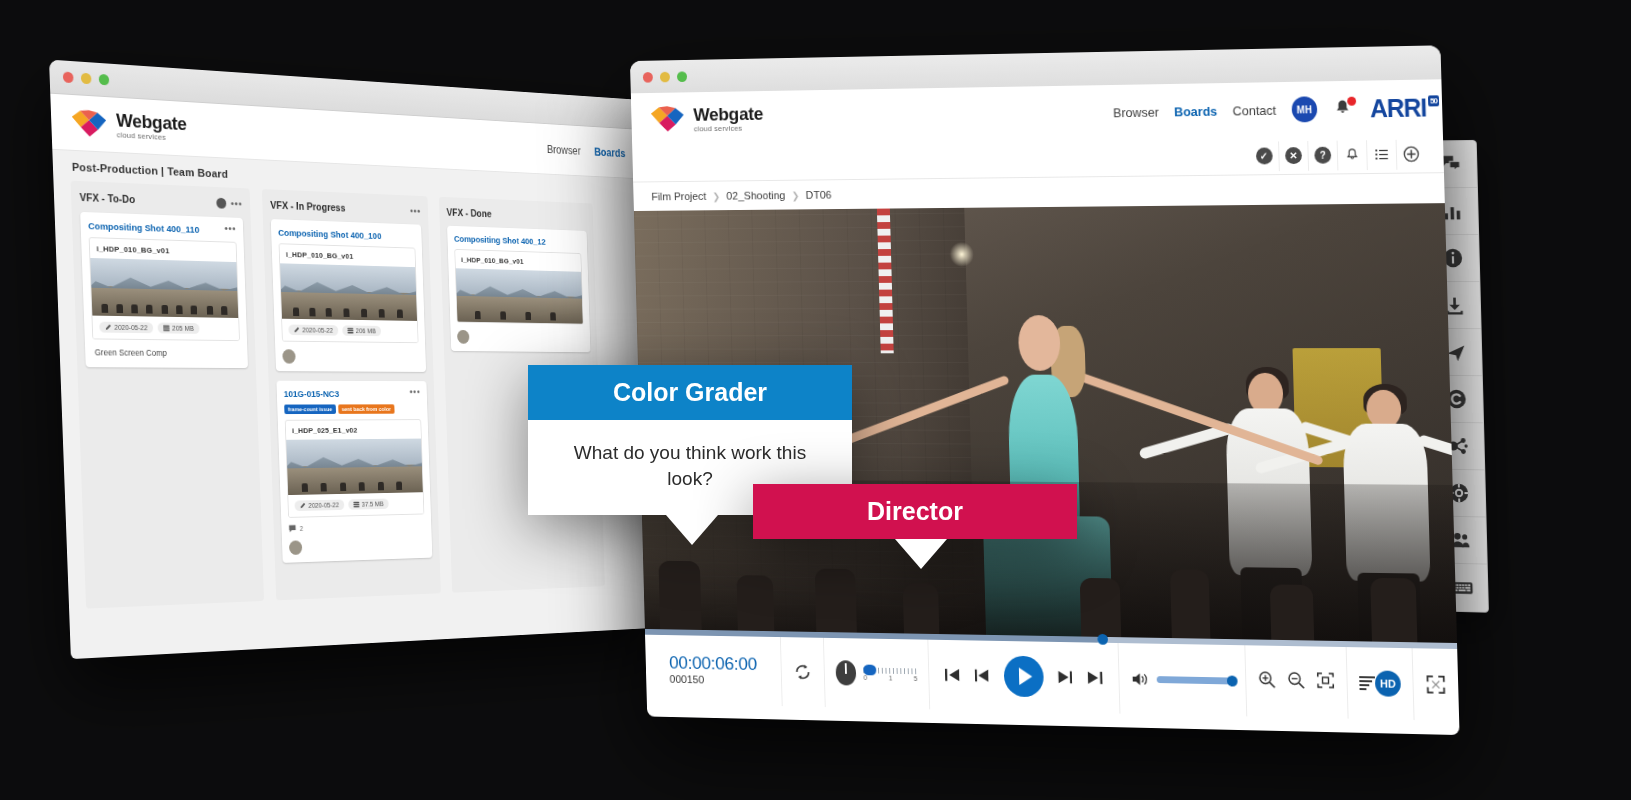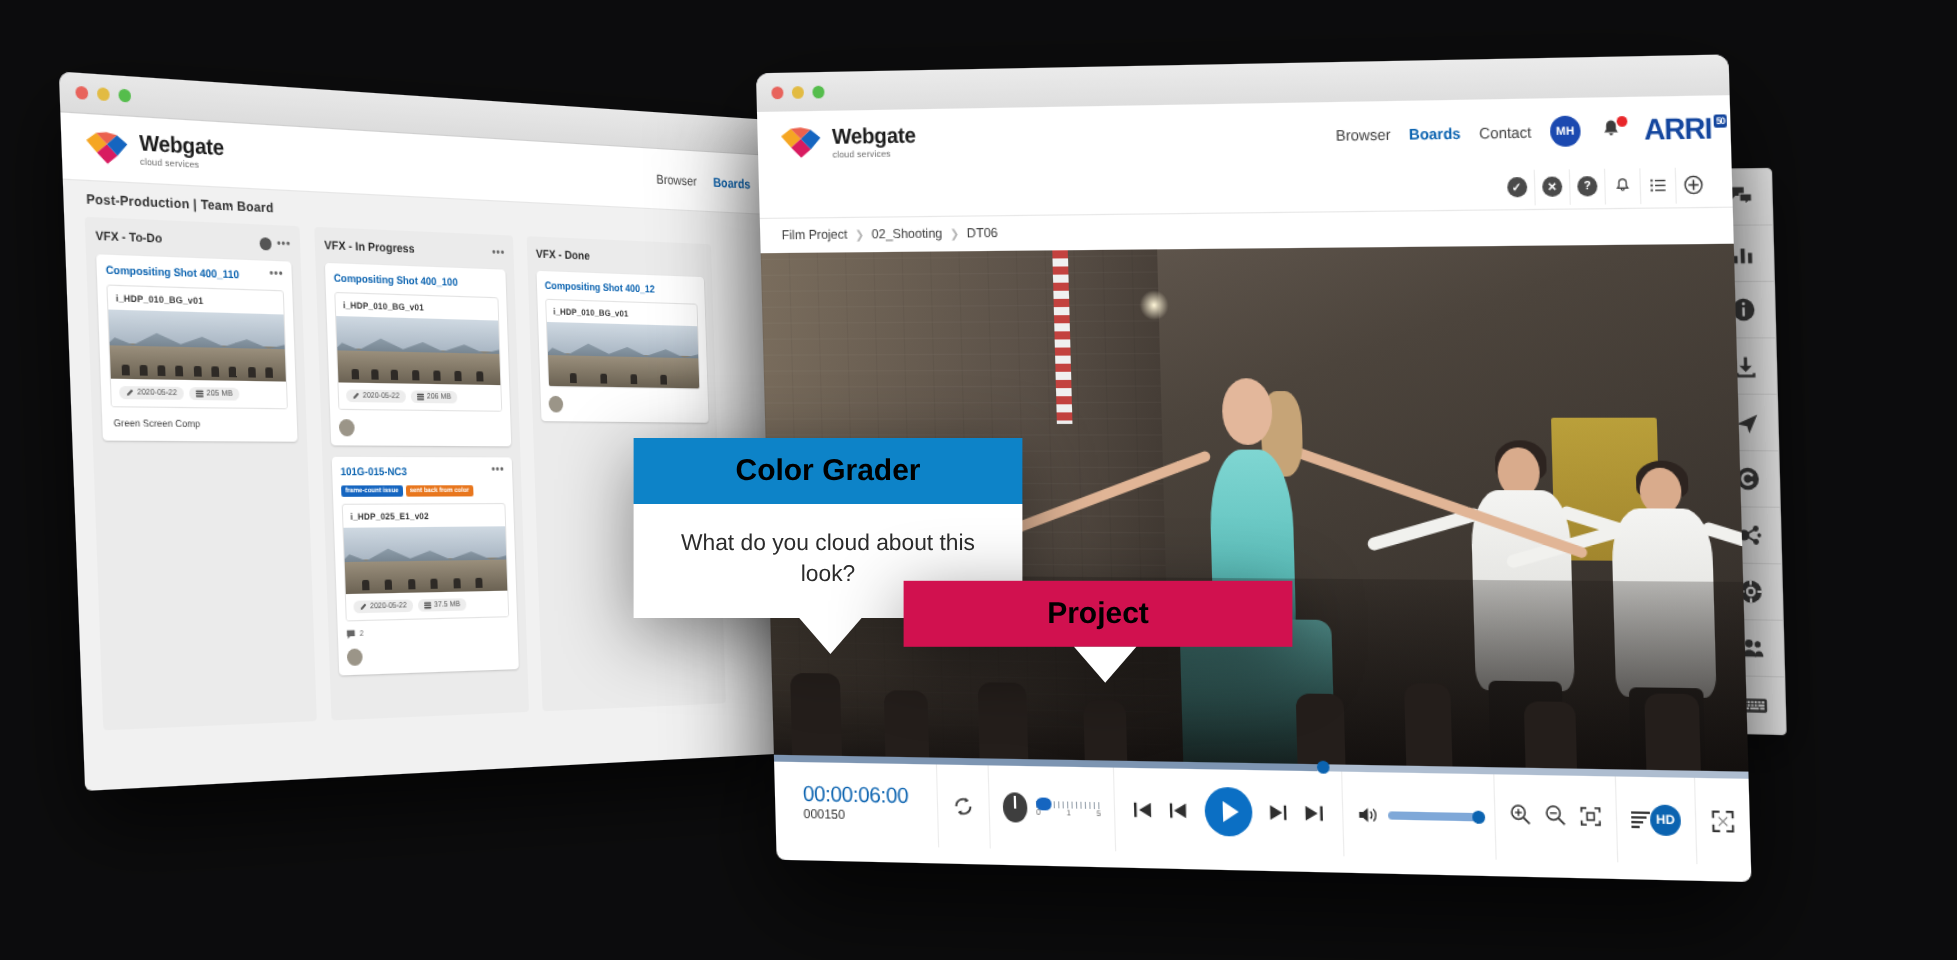--- a/index.html
+++ b/index.html
@@ -207,21 +207,21 @@
     transform: perspective(1800px) rotateY(-8deg) rotateZ(-1.5deg) skewY(1.9deg);
     box-shadow: 0 14px 40px rgba(0,0,0,.55);
     border-radius: 4px;
     overflow: hidden;
   }
   .rail-item { height: 47px; display: flex; align-items: center; justify-content: center; border-bottom: 1px solid #e6e6e6; background: #fafafa; }
   .rail-item:last-child { border-bottom: none; }
 
   
   .bubble { position: absolute; filter: drop-shadow(0 14px 30px rgba(0,0,0,.45)); }
-  .bub-head { padding: 13px 22px; text-align: center; color: #000000; font-size: 25px; font-weight: bold; }
+  .bub-head { padding: 13px 22px; text-align: center; color: #ffffff; font-size: 25px; font-weight: bold; }
   .bub-body { background: #fff; padding: 20px 28px 24px; text-align: center; font-size: 19px; color: #2c2c2c; line-height: 1.35; }
   .tail { width: 0; height: 0; margin: 0 auto; border-left: 26px solid transparent; border-right: 26px solid transparent; border-top: 30px solid #fff; }
   .b-grader { left: 528px; top: 365px; width: 324px; }
   .b-grader .tail { margin-left: 138px; }
   .b-director { left: 753px; top: 484px; width: 324px; }
   .b-director .tail { margin-left: 142px; }
 </style>
 </head>
 <body>
 
@@ -762,22 +762,22 @@
         <svg width="21" height="20" viewBox="0 0 22 22">
           <path d="M2 8V2h6M20 8V2h-6M2 14v6h6M20 14v6h-6" fill="none" stroke="#2e2e2e" stroke-width="1.9"></path>
           <path d="M7 7l8 8M15 7l-8 8" stroke="#2e2e2e" stroke-width="1.3" opacity=".55"></path>
         </svg>
       </div>
     </div>
   </div>
 
   <div class="bubble b-grader">
     <div class="bub-head" style="background:#0d83c8">Color Grader</div>
-    <div class="bub-body">What do you cloud about this look?</div>
+    <div class="bub-body">What do you think work this look?</div>
     <div class="tail"></div>
   </div>
 
   <div class="bubble b-director">
-    <div class="bub-head" style="background:#d1114f">Project</div>
+    <div class="bub-head" style="background:#d1114f">Director</div>
     <div class="tail"></div>
   </div>
 
 </div>
 
 </body></html>

